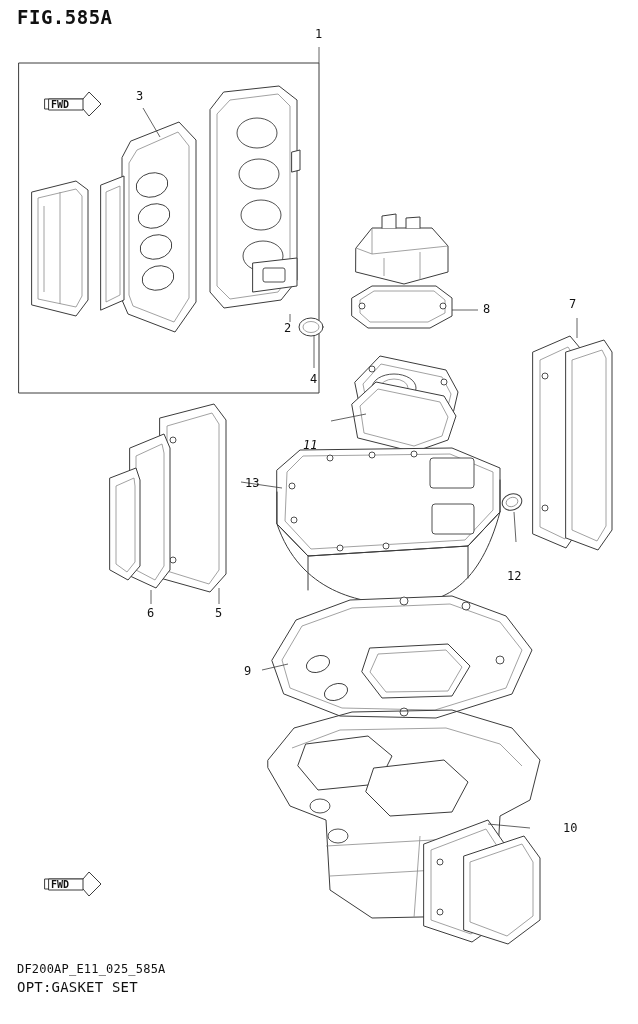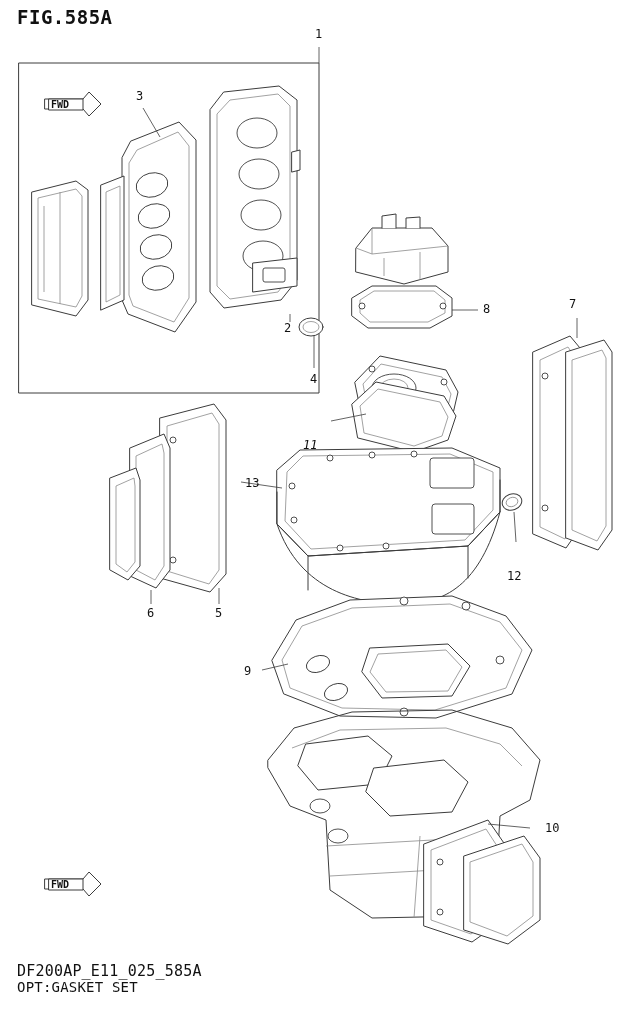--- a/index.html
+++ b/index.html
@@ -28,21 +28,21 @@
     font-size: 19px;
     font-weight: bold;
     letter-spacing: 0.5px;
     color: #111;
   }
   #footer-code {
     position: absolute;
     left: 17px;
     top: 962px;
     font-family: "DejaVu Sans Mono", monospace;
-    font-size: 15px;
+    font-size: 12px;
     letter-spacing: 0.2px;
     color: #111;
   }
   #footer-caption {
     position: absolute;
     left: 17px;
     top: 979px;
     font-family: "DejaVu Sans Mono", monospace;
     font-size: 14px;
     letter-spacing: 0.2px;
@@ -274,18 +274,18 @@
   <div class="callout" style="left:569px; top:297px;">7</div>
   <div class="callout" style="left:483px; top:302px;">8</div>
   <div class="callout" style="left:284px; top:321px;">2</div>
   <div class="callout" style="left:310px; top:372px;">4</div>
   <div class="callout" style="left:303px; top:438px;font-style:italic;">11</div>
   <div class="callout" style="left:214px; top:476px;margin-left:31px;">13</div>
   <div class="callout" style="left:507px; top:545px;margin-top:24px;">12</div>
   <div class="callout" style="left:147px; top:606px;">6</div>
   <div class="callout" style="left:215px; top:606px;">5</div>
   <div class="callout" style="left:244px; top:664px;">9</div>
-  <div class="callout" style="left:545px; top:821px;">10</div>
+  <div class="callout" style="left:563px; top:821px;">10</div>
 
   <div id="footer-code">DF200AP_E11_025_585A</div>
   <div id="footer-caption">OPT:GASKET SET</div>
 
 </div>
 
 </body></html>

